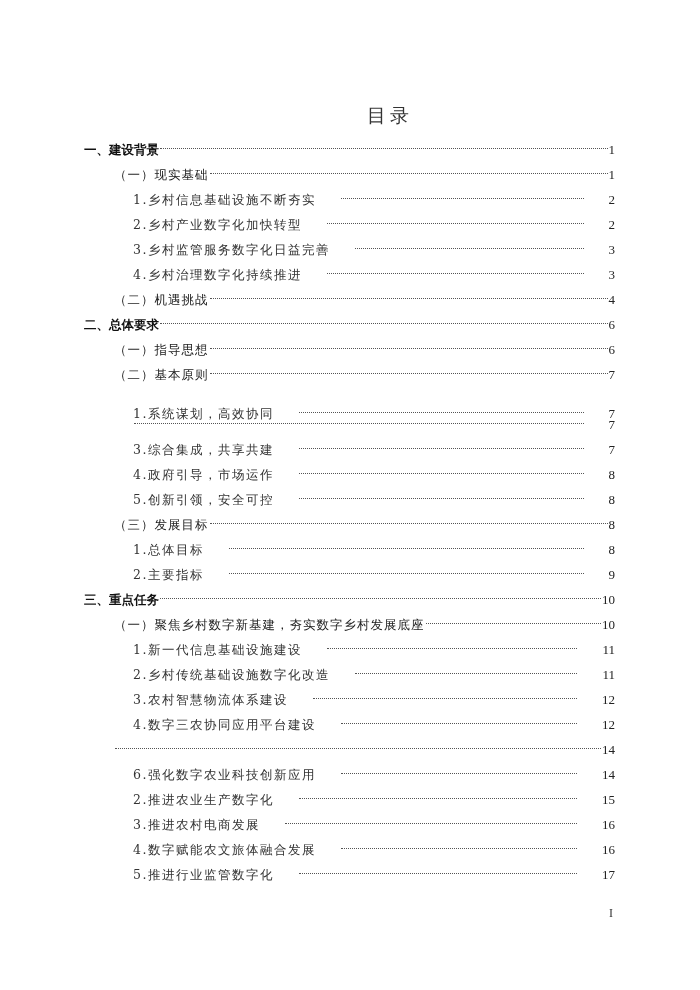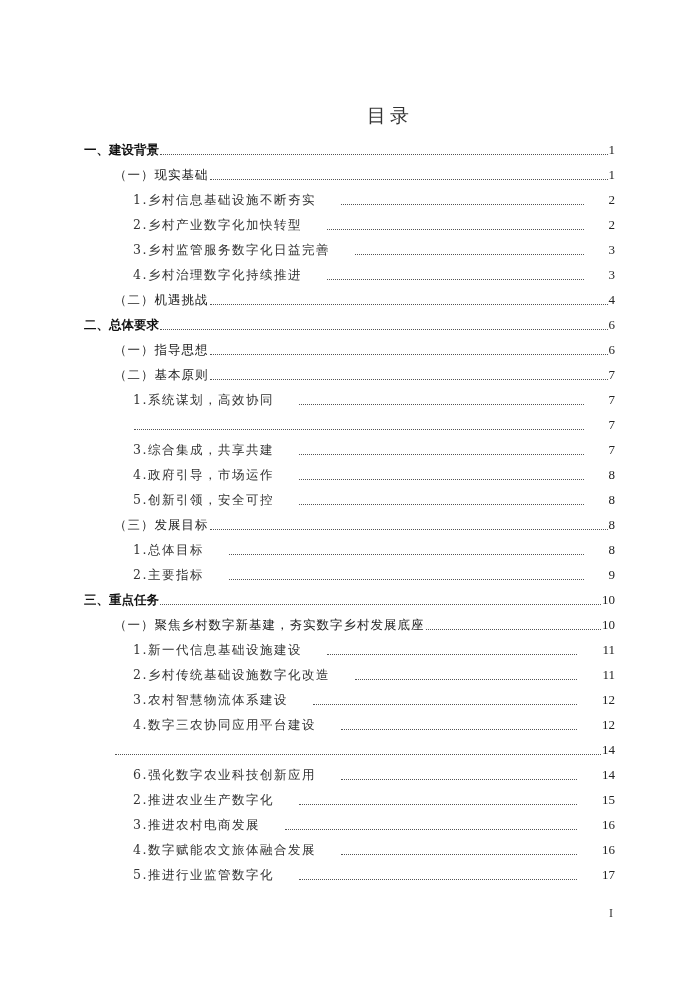--- a/index.html
+++ b/index.html
@@ -39,21 +39,21 @@
       left: 0;
       width: 700px;
       margin: 0;
       padding: 0;
       list-style: none;
     }
     .toc-entry {
       position: absolute;
       height: 20px;
       display: flex;
-      align-items: flex-end;
+      align-items: center;
       font-size: 12.5px;
       line-height: 20px;
       right: 85px;
       cursor: pointer;
     }
     .toc-entry.lvl1 { left: 84px; font-weight: bold; font-family: "DejaVu Sans", "Liberation Sans", sans-serif; font-size: 12.5px; color: #111; }
     .toc-entry.lvl2 { left: 114px; letter-spacing: 1px; color: #222; }
     .toc-entry.lvl3 { left: 133px; letter-spacing: 1.5px; color: #333; gap: 24px; }
     .toc-label {
       white-space: nowrap;
@@ -133,21 +133,21 @@
     <li class="toc-entry lvl2" style="top:200px">
         <span class="toc-label">（一）指导思想</span>
         <span class="toc-leader"></span>
         <span class="toc-page">6</span>
       </li>
     <li class="toc-entry lvl2" style="top:225px">
         <span class="toc-label">（二）基本原则</span>
         <span class="toc-leader"></span>
         <span class="toc-page">7</span>
       </li>
-    <li class="toc-entry lvl3" style="top:250px">
+    <li class="toc-entry lvl3" style="top:264px">
         <span class="toc-label">1.系统谋划，高效协同</span>
         <span class="toc-leader"></span>
         <span class="toc-page">7</span>
       </li>
     <li class="toc-entry lvl3" style="top:275px">
         <span class="toc-leader"></span>
         <span class="toc-page">7</span>
       </li>
     <li class="toc-entry lvl3" style="top:300px">
         <span class="toc-label">3.综合集成，共享共建</span>

